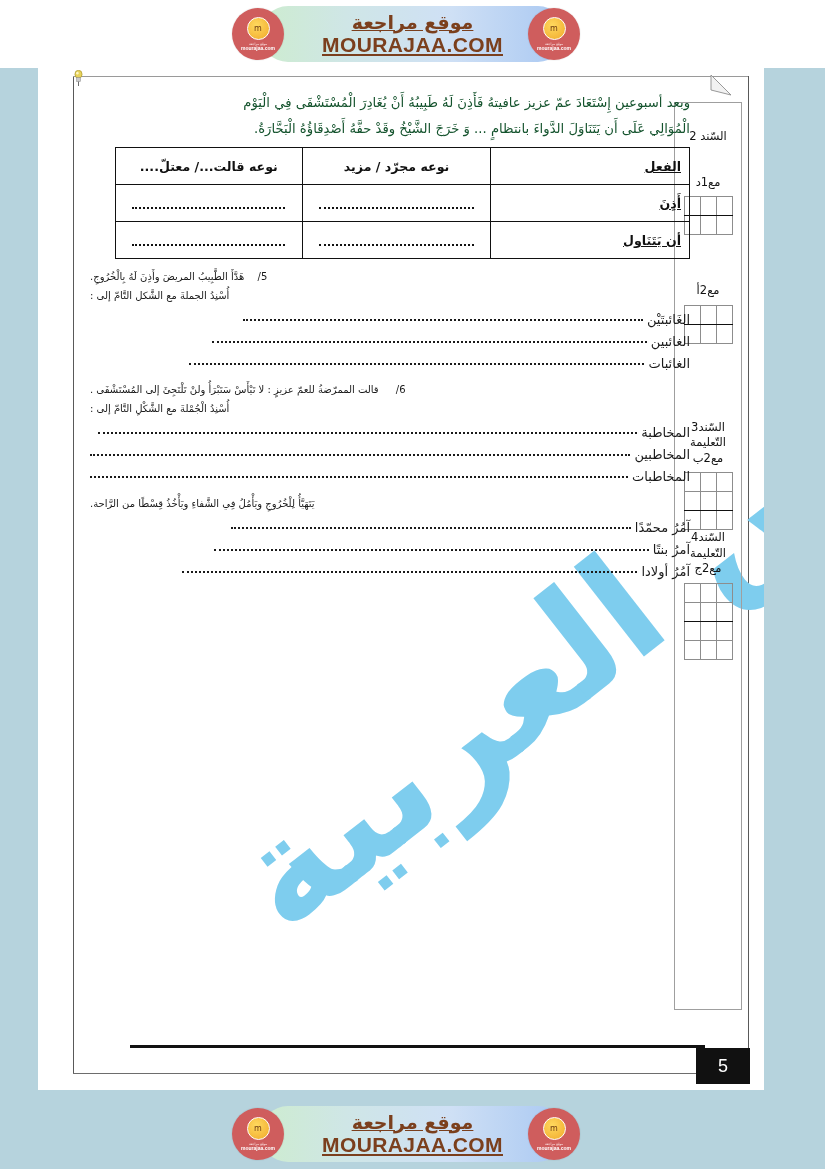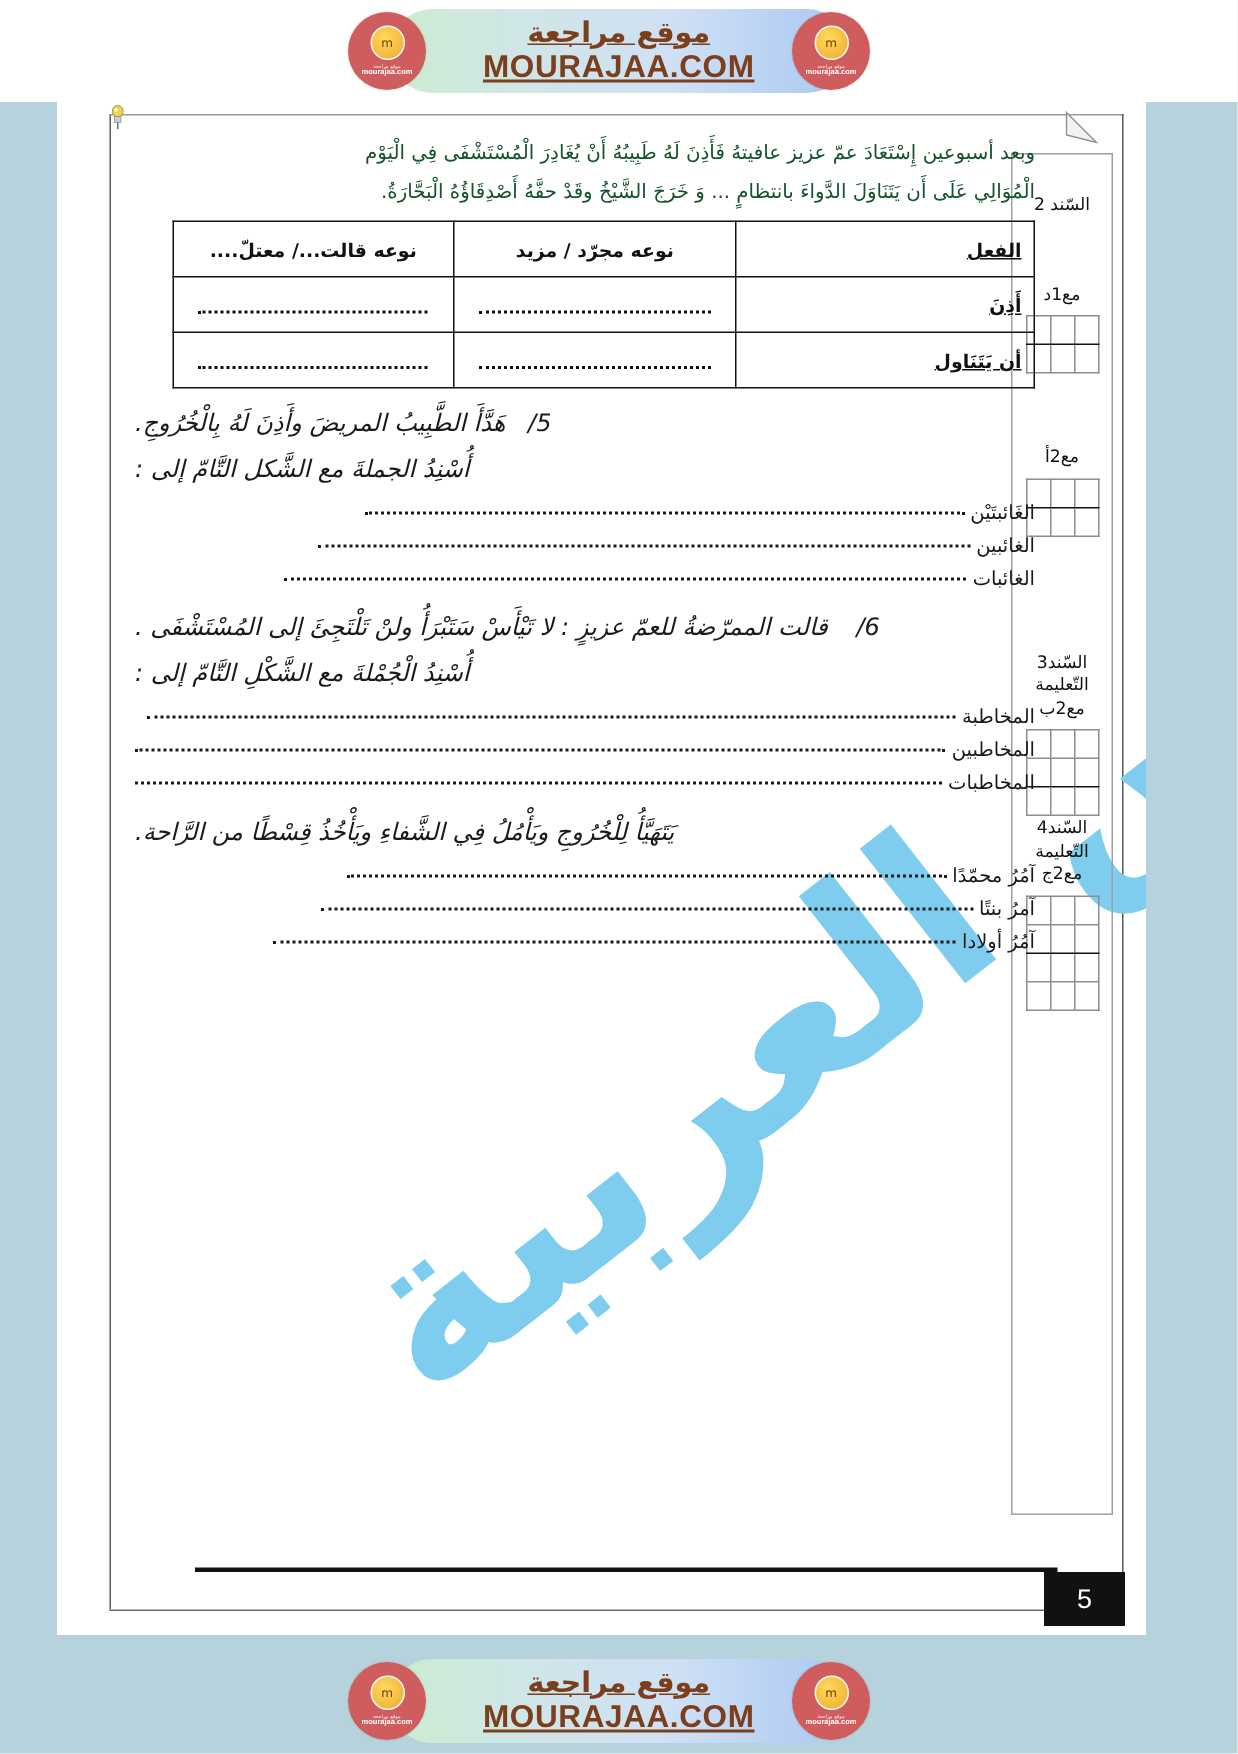--- a/index.html
+++ b/index.html
@@ -164,23 +164,23 @@
   }
   .qtitle{
     direction:rtl;text-align:left;
     font-family:"DejaVu Sans", sans-serif;
     font-size:13.5px;font-weight:bold;color:#000;
     margin-top:4px;
   }
   .qline{
     direction:rtl;text-align:right;
     font-family:"DejaVu Sans", sans-serif;
-    font-size:16px;color:#1a1a1a;
+    font-size:10px;color:#1a1a1a;
     line-height:1.9;
-    position:relative;z-index:13;font-style:italic;
+    position:relative;z-index:13;
   }
   .rtl-left{direction:rtl;text-align:left;}
 
   
   .ansrow{
     display:flex;flex-direction:row;align-items:baseline;
     direction:rtl;
     font-family:"DejaVu Sans", sans-serif;
     font-size:13px;color:#1a1a1a;
     margin:7px 0 0 0;
@@ -285,21 +285,21 @@
   </svg>
 
   <div class="watermark">
     <div class="wm-text">كراس العربية</div>
   </div>
 
   <div class="sidecol">
 
     <div style="margin-top:26px;">
       <div class="side-label">السّند 2</div>
-      <div class="side-label" style="margin-top:44px;">مع1د</div>
+      <div class="side-label" style="margin-top:30px;">مع1د</div>
       <table class="mgrid">
         <tbody>
             <tr class="hard">
               <td></td>
               <td></td>
               <td></td>
             </tr>
         <tr>
               <td></td>
               <td></td>

